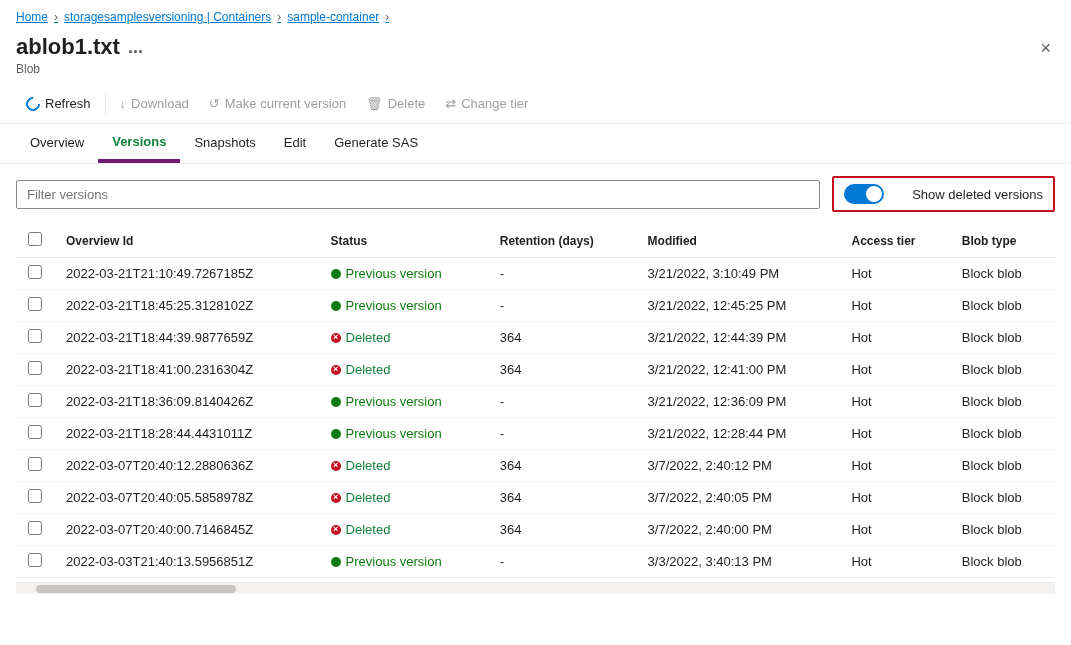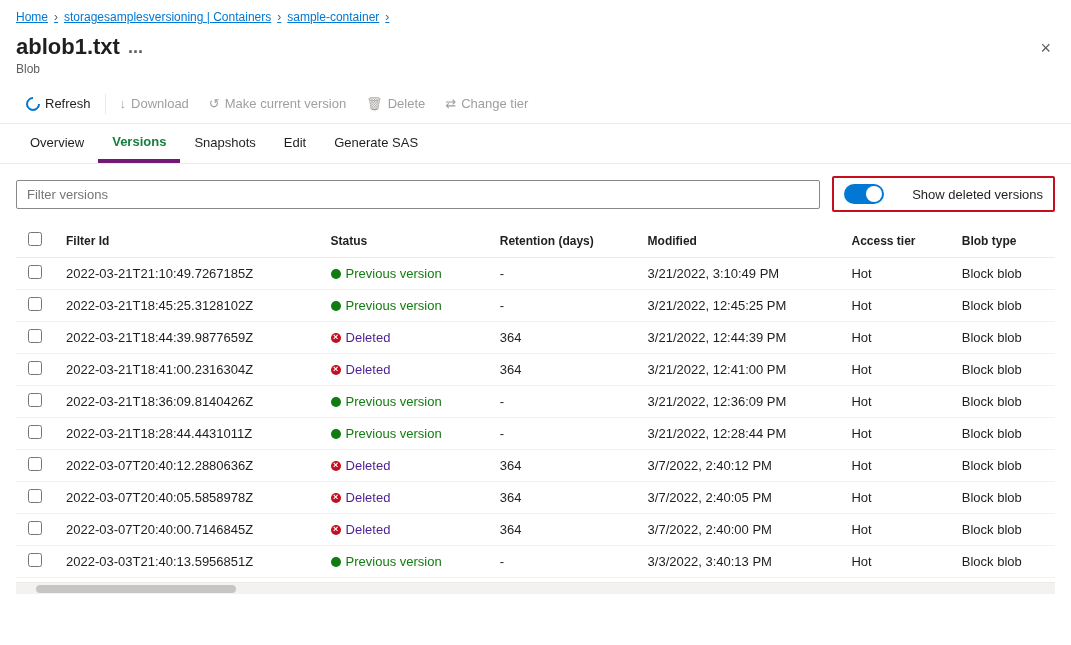--- a/index.html
+++ b/index.html
@@ -40,21 +40,21 @@
     .table-container { overflow-x: auto; }
     table { width: 100%; border-collapse: collapse; }
     thead tr { border-bottom: 1px solid #edebe9; }
     th { text-align: left; padding: 8px 12px; font-weight: 600; font-size: 12px; color: #201f1e; white-space: nowrap; }
     td { padding: 7px 12px; font-size: 13px; color: #201f1e; border-bottom: 1px solid #f3f2f1; white-space: nowrap; }
 
     .checkbox-cell { width: 30px; }
     .row-checkbox { cursor: pointer; width: 14px; height: 14px; }
 
     .status-prev { display: flex; align-items: center; gap: 5px; color: #107c10; }
-    .status-deleted { display: flex; align-items: center; gap: 5px; color: #4c1d95; }
+    .status-deleted { display: flex; align-items: center; gap: 5px; color: #15803d; }
     .status-dot-green { width: 10px; height: 10px; background: #107c10; border-radius: 50%; flex-shrink: 0; }
     .status-dot-red { width: 10px; height: 10px; background: #c50f1f; border-radius: 50%; flex-shrink: 0; display: flex; align-items: center; justify-content: center; }
     .status-dot-red::after { content: '×'; color: white; font-size: 9px; font-weight: bold; line-height: 1; }
 
     .scrollbar-area { height: 12px; background: #f3f2f1; border-top: 1px solid #edebe9; overflow-x: auto; margin-top: 4px; }
     .scroll-thumb { height: 8px; background: #c8c6c4; border-radius: 4px; width: 200px; margin: 2px 20px; }
   </style>
 </head>
 <body>
 
@@ -123,21 +123,21 @@
     </div>
   </div>
 
   <div class="table-container">
     <table>
       <thead>
         <tr>
           <th class="checkbox-cell">
             <input type="checkbox" class="row-checkbox" style="">
           </th>
-          <th>Filter Id</th>
+          <th>Overview Id</th>
           <th>Status</th>
           <th>Retention (days)</th>
           <th>Modified</th>
           <th>Access tier</th>
           <th>Blob type</th>
         </tr>
       </thead>
       <tbody id="table-body">
       <tr>
             <td class="checkbox-cell"><input type="checkbox" class="row-checkbox" style=""></td>

